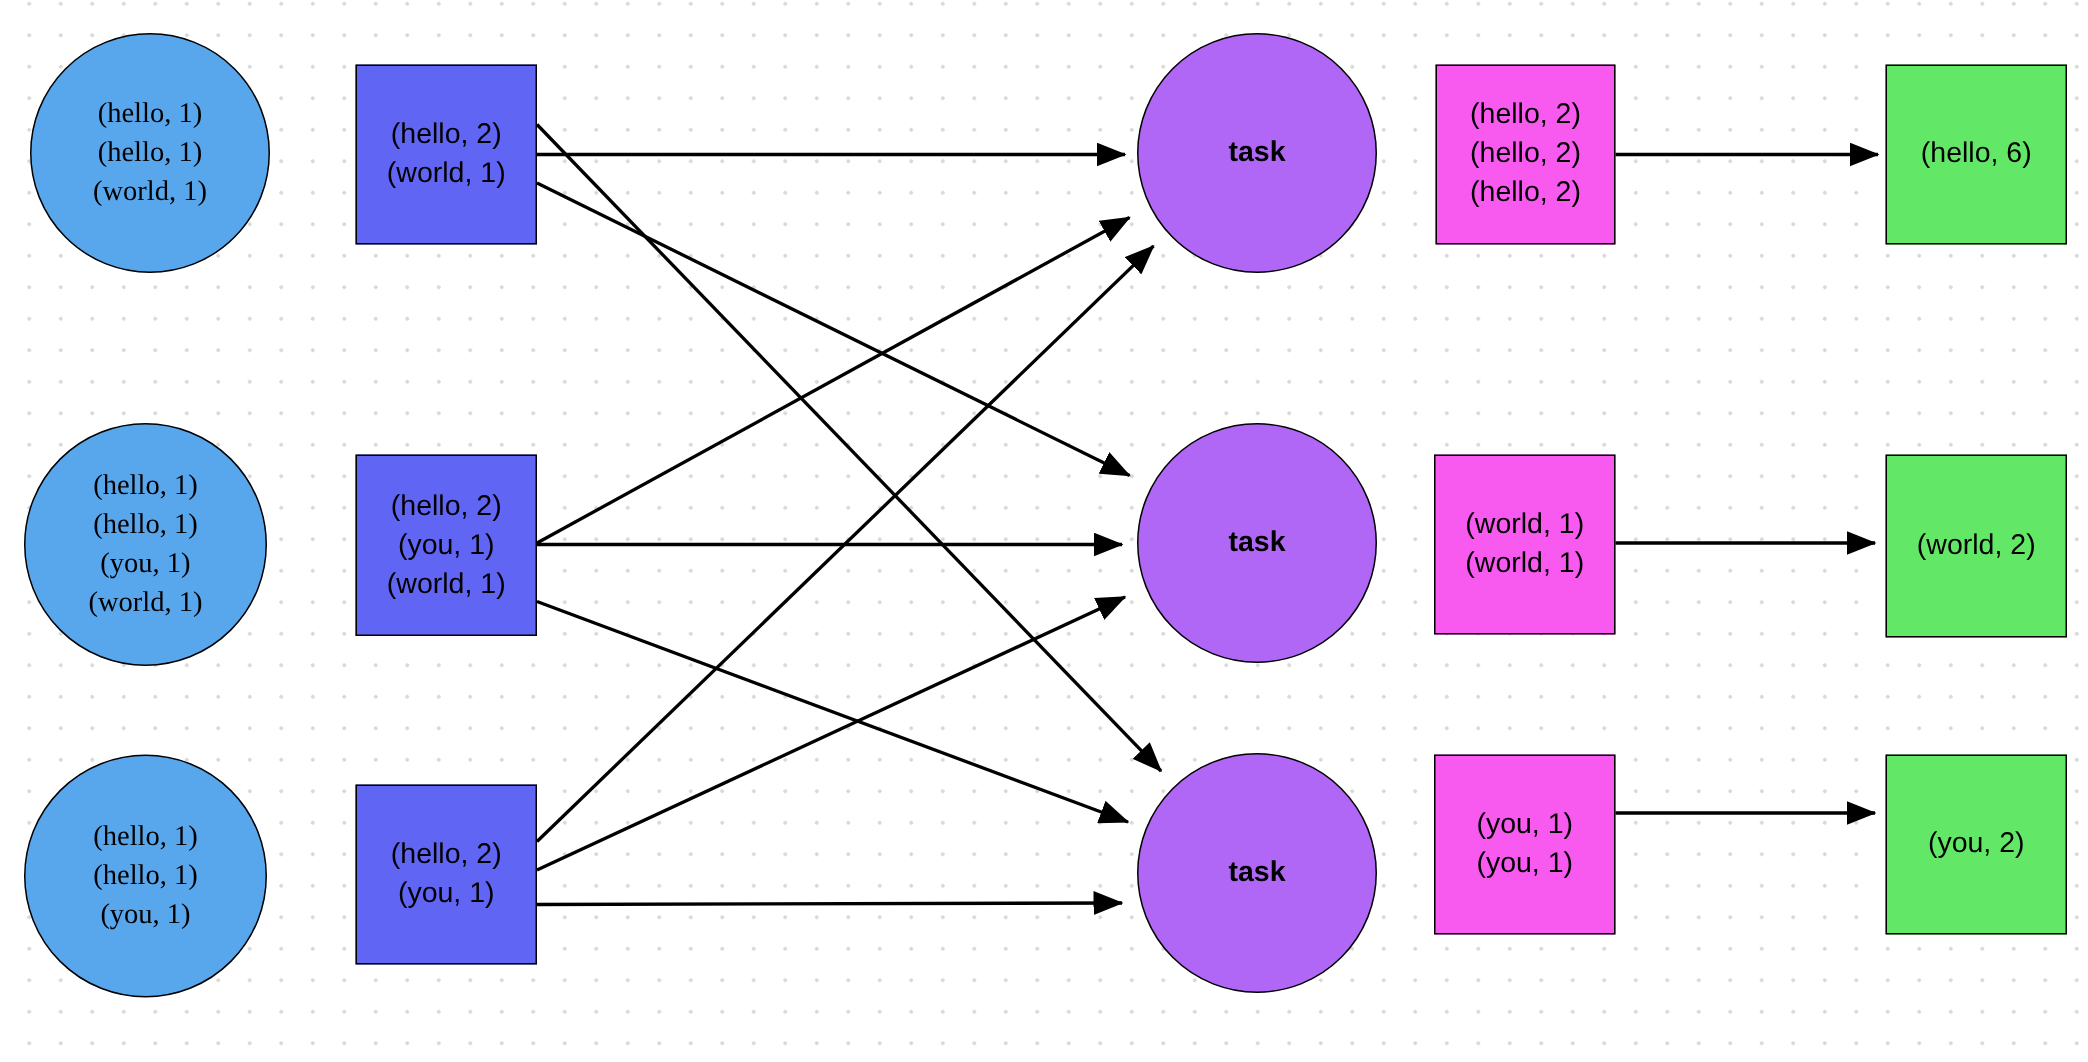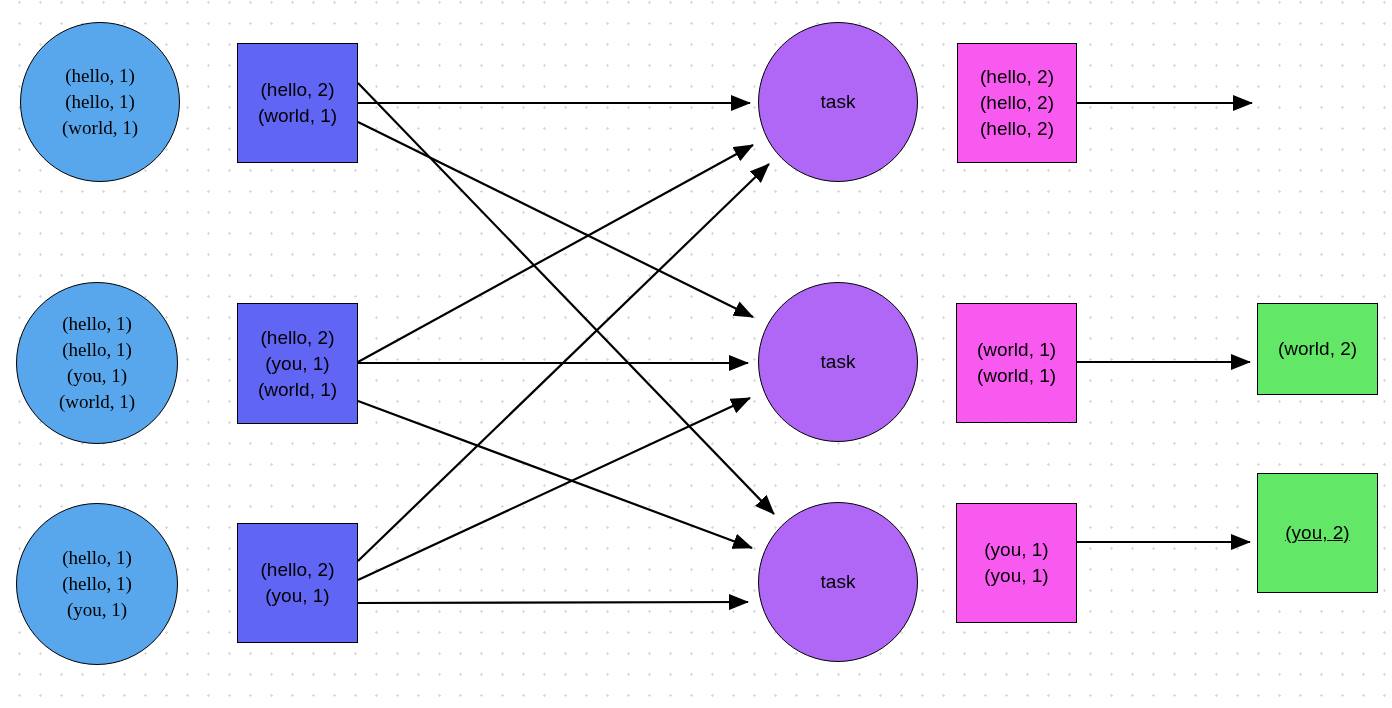--- a/index.html
+++ b/index.html
@@ -19,43 +19,43 @@
     display:flex;align-items:center;justify-content:center;
     text-align:center;
     border:1.7px solid #000;
     box-sizing:border-box;
     font-size:19px;line-height:26px;
   }
   .node .label{white-space:pre-line;}
   .circle{border-radius:50%;}
   .input-fill {background:#58a6ec;font-family:Liberation Serif, serif;}
   .map-fill   {background:#6165f3;}
-  .task-fill  {background:#b067f6;}
+  .task-fill  {background:#b067f6;font-weight:bold;}
   .group-fill {background:#f85af0;}
   .result-fill{background:#62e866;}
 
   .input-1 {left:20px; top:22px; width:160px;height:160px;}
   .input-2 {left:16px; top:282px;width:162px;height:162px;}
   .input-3 {left:16px; top:503px;width:162px;height:162px;}
 
   .map-1   {left:237px;top:43px; width:121px;height:120px;}
   .map-2   {left:237px;top:303px;width:121px;height:121px;}
   .map-3   {left:237px;top:523px;width:121px;height:120px;}
 
   .task-1  {left:758px;top:22px; width:160px;height:160px;}
   .task-2  {left:758px;top:282px;width:160px;height:160px;}
   .task-3  {left:758px;top:502px;width:160px;height:160px;}
 
   .group-1 {left:957px;top:43px; width:120px;height:120px;}
   .group-2 {left:956px;top:303px;width:121px;height:120px;}
   .group-3 {left:956px;top:503px;width:121px;height:120px;}
 
   .result-1{left:1257px;top:43px; width:121px;height:120px;}
-  .result-2{left:1257px;top:303px;width:121px;height:92px;}
-  .result-3{left:1257px;top:473px;width:121px;height:120px;text-decoration:underline;}
+  .result-2{left:1257px;top:303px;width:121px;height:122px;}
+  .result-3{left:1257px;top:503px;width:121px;height:120px;}
 
   .edge-layer{
     position:absolute;left:0;top:0;width:1392px;height:708px;
     pointer-events:none;
   }
   .edge{stroke:#000;stroke-width:2.2;}
 </style>
 </head>
 <body>
 
@@ -109,20 +109,23 @@
   </div>
   <div class="node group-fill group-2">
     <span class="label">(world, 1)
 (world, 1)</span>
   </div>
   <div class="node group-fill group-3">
     <span class="label">(you, 1)
 (you, 1)</span>
   </div>
 
+  <div class="node result-fill result-1">
+    <span class="label">(hello, 6)</span>
+  </div>
   <div class="node result-fill result-2">
     <span class="label">(world, 2)</span>
   </div>
   <div class="node result-fill result-3">
     <span class="label">(you, 2)</span>
   </div>
 
   <svg class="edge-layer" viewBox="0 0 1392 708" xmlns="http://www.w3.org/2000/svg">
     <defs>
       <marker id="arrow" markerUnits="userSpaceOnUse" markerWidth="20" markerHeight="16" refX="19" refY="8" orient="auto">

